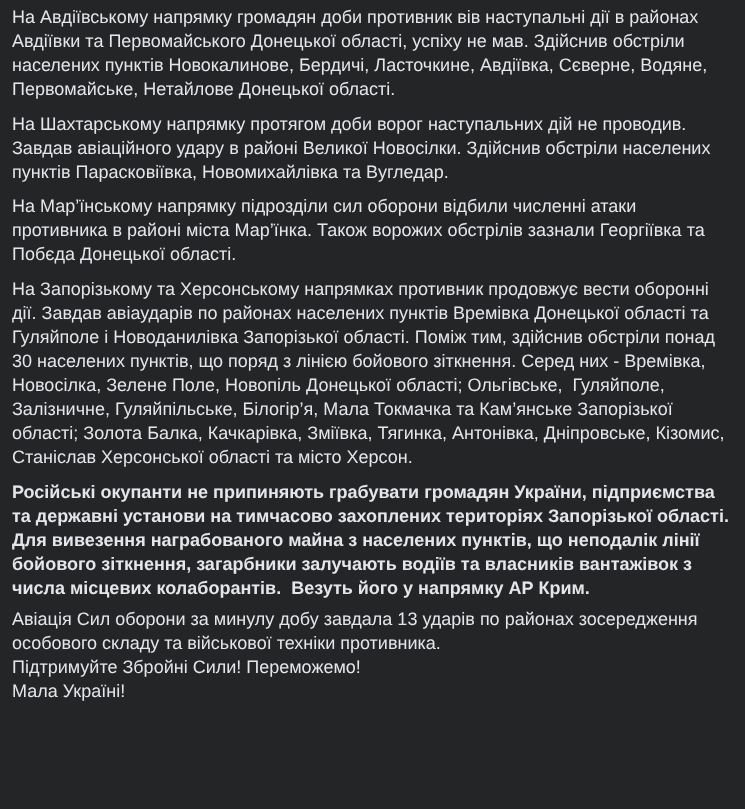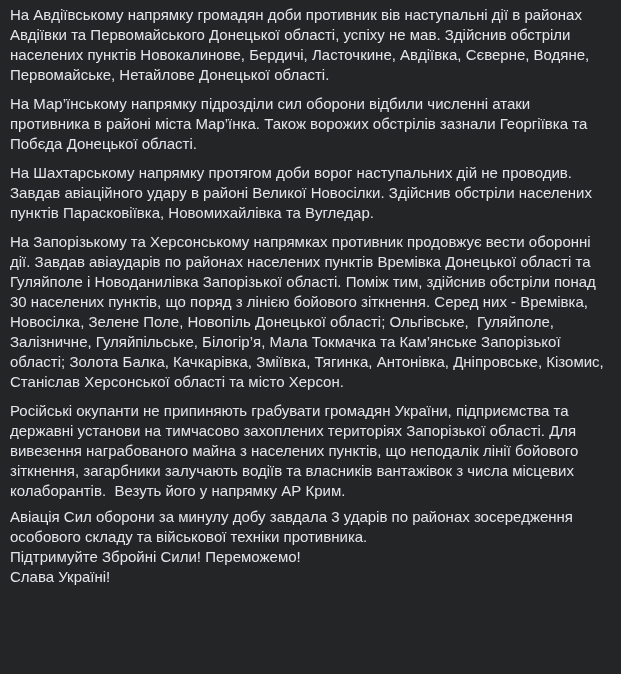--- a/index.html
+++ b/index.html
@@ -19,28 +19,28 @@
     padding: 5px 10px 6px 10px;
     font-size: 15px;
     line-height: 20px;
   }
   .para {
     margin: 0;
     white-space: pre-wrap;       
     word-wrap: break-word;
   }
   .g9 { margin-bottom: 9px; }    
-  .g6 { margin-bottom: 6px; }    
+  .g6 { margin-bottom: 6px; font-weight: bold; }    
   .g0 { margin-bottom: 0; }      
 </style>
 </head>
 <body style="background: rgb(36, 37, 38); color: rgb(228, 230, 235);">
 
 <div class="post">
   <p class="para g9">На Авдіївському напрямку громадян доби противник вів наступальні дії в районах Авдіївки та Первомайського Донецької області, успіху не мав. Здійснив обстріли населених пунктів Новокалинове, Бердичі, Ласточкине, Авдіївка, Сєверне, Водяне, Первомайське, Нетайлове Донецької області.</p>
+  <p class="para g9">На Шахтарському напрямку протягом доби ворог наступальних дій не проводив. Завдав авіаційного удару в районі Великої Новосілки. Здійснив обстріли населених пунктів Парасковіївка, Новомихайлівка та Вугледар.</p>
   <p class="para g9">На Мар’їнському напрямку підрозділи сил оборони відбили численні атаки противника в районі міста Мар’їнка. Також ворожих обстрілів зазнали Георгіївка та Побєда Донецької області.</p>
-  <p class="para g9">На Шахтарському напрямку протягом доби ворог наступальних дій не проводив. Завдав авіаційного удару в районі Великої Новосілки. Здійснив обстріли населених пунктів Парасковіївка, Новомихайлівка та Вугледар.</p>
   <p class="para g9">На Запорізькому та Херсонському напрямках противник продовжує вести оборонні дії. Завдав авіаударів по районах населених пунктів Времівка Донецької області та Гуляйполе і Новоданилівка Запорізької області. Поміж тим, здійснив обстріли понад 30 населених пунктів, що поряд з лінією бойового зіткнення. Серед них - Времівка, Новосілка, Зелене Поле, Новопіль Донецької області; Ольгівське,  Гуляйполе, Залізничне, Гуляйпільське, Білогір’я, Мала Токмачка та Кам’янське Запорізької області; Золота Балка, Качкарівка, Зміївка, Тягинка, Антонівка, Дніпровське, Кізомис, Станіслав Херсонської області та місто Херсон.</p>
   <p class="para g6">Російські окупанти не припиняють грабувати громадян України, підприємства та державні установи на тимчасово захоплених територіях Запорізької області. Для вивезення награбованого майна з населених пунктів, що неподалік лінії бойового зіткнення, загарбники залучають водіїв та власників вантажівок з числа місцевих колаборантів.  Везуть його у напрямку АР Крим.</p>
-  <p class="para g0">Авіація Сил оборони за минулу добу завдала 3 ударів по районах зосередження особового складу та військової техніки противника.</p>
+  <p class="para g0">Авіація Сил оборони за минулу добу завдала 13 ударів по районах зосередження особового складу та військової техніки противника.</p>
   <p class="para g0">Підтримуйте Збройні Сили! Переможемо!
-Слава Україні!</p>
+Мала Україні!</p>
 </div>
 
 </body></html>

